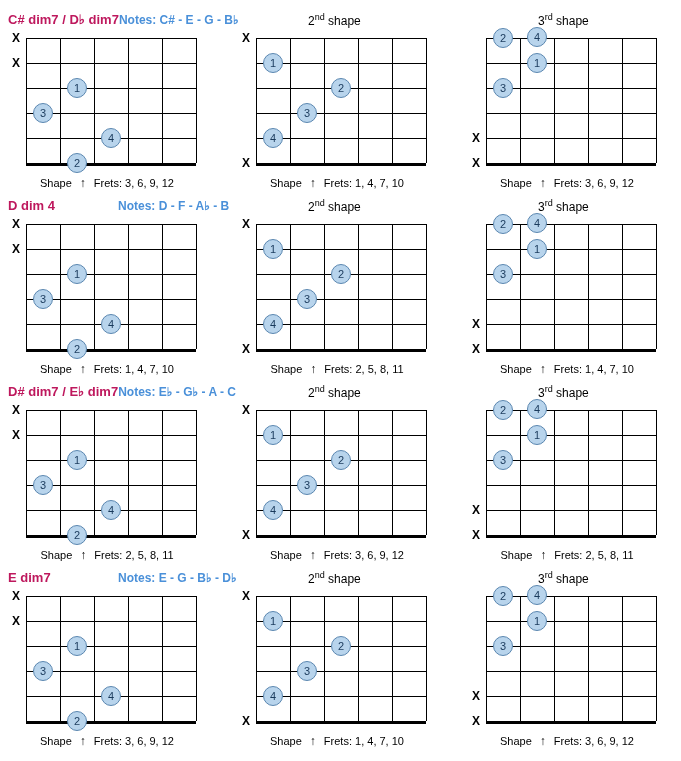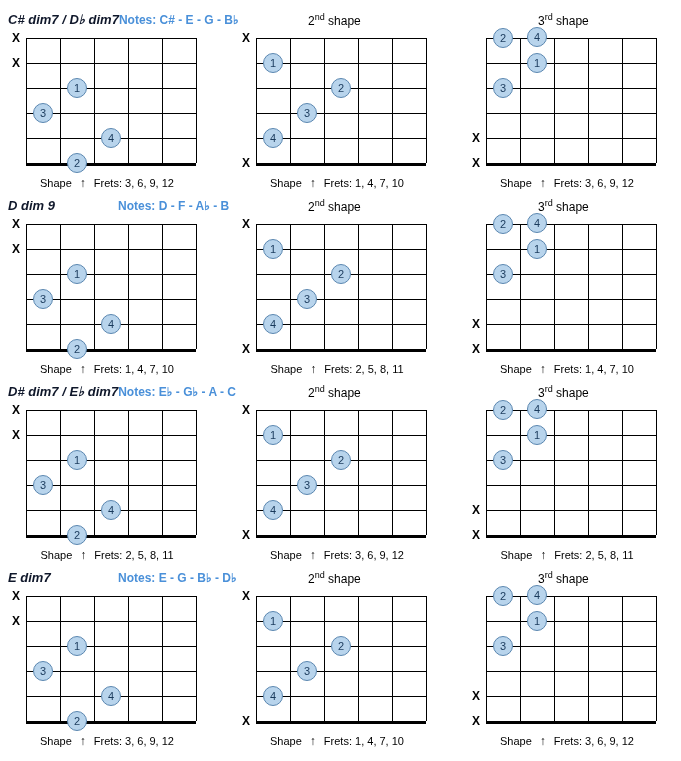--- a/index.html
+++ b/index.html
@@ -18,24 +18,23 @@
   .row-header {
     display: flex;
     align-items: baseline;
     margin-bottom: 4px;
     height: 16px;
     position: relative;
   }
   .chord-name {
     font-weight: bold;
     font-size: 13px;
-    color: #0f172a;
+    color: #be185d;
     display: inline-block;
     min-width: 110px;
-    font-style: italic;
   }
   .notes {
     color: #4a90d9;
     font-weight: bold;
     font-size: 12px;
   }
   .shape-label {
     position: absolute;
     font-size: 12px;
     color: #000;
@@ -211,21 +210,21 @@
           <div class="footer">
             <span class="shape-txt">Shape</span>
             <span class="arrow">↑</span>
             <span class="frets"><span>Frets:</span> <span>3, 6, 9, 12</span></span>
           </div>
         </div>
       </div>
     </div>
     <div class="row">
       <div class="row-header">
-        <span class="chord-name">D dim 9</span>
+        <span class="chord-name">D dim 4</span>
         <span class="notes"><span>Notes:</span>  <span>D - F - A♭ - B</span></span>
         <span class="shape-label" style="left: 300px;"><span>2</span><sup>nd</sup><span> shape</span></span>
         <span class="shape-label" style="left: 530px;"><span>3</span><sup>rd</sup><span> shape</span></span>
       </div>
       <div class="diagrams">
         <div class="diagram-wrap">
           <div class="diagram">
             <div class="grid">
               <div class="hline" style="top: 0px;"></div>
               <div class="hline" style="top: 25px;"></div>

